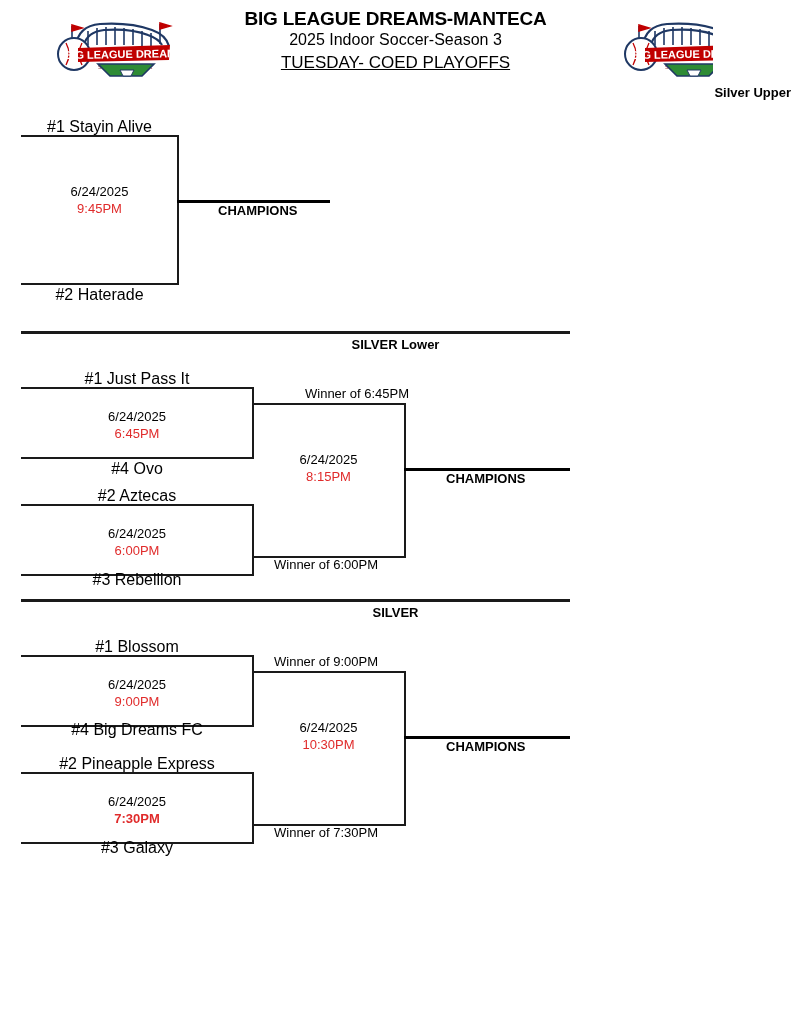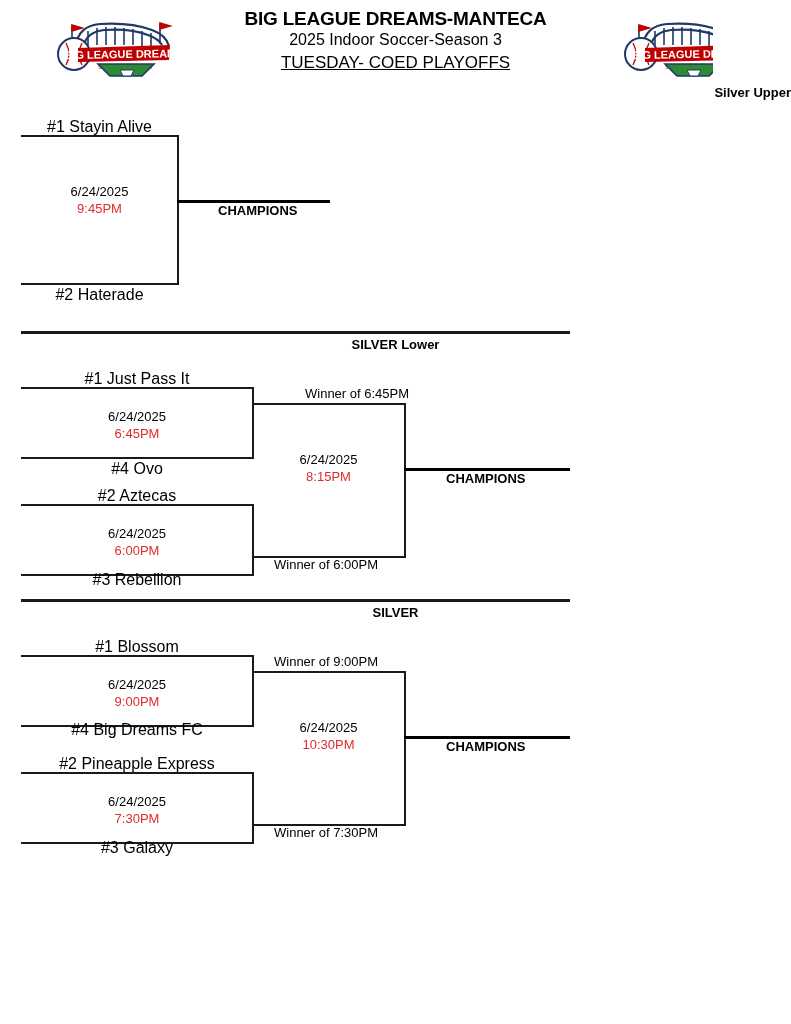--- a/index.html
+++ b/index.html
@@ -265,21 +265,21 @@
   <div class="vline" style="left:252px; top:655px; height:72px;"></div>
   <div class="slot-date" style="left:21px; top:677px; width:232px;">6/24/2025</div>
   <div class="slot-time" style="left:21px; top:694px; width:232px; color:#e02b2b;">9:00PM</div>
   <div class="hline" style="left:21px; top:725px; width:233px;"></div>
   <div class="team-label" style="left:21px; top:721px; width:232px;">#4 Big Dreams FC</div>
 
   <div class="team-label" style="left:21px; top:755px; width:232px;">#2 Pineapple Express</div>
   <div class="hline" style="left:21px; top:772px; width:233px;"></div>
   <div class="vline" style="left:252px; top:772px; height:72px;"></div>
   <div class="slot-date" style="left:21px; top:794px; width:232px;">6/24/2025</div>
-  <div class="slot-time" style="left:21px; top:811px; width:232px; color:#e02b2b;">7:30PM</div>
+  <div class="slot-time" style="left:21px; top:811px; width:232px; color:#e02b2b;font-weight:bold;">7:30PM</div>
   <div class="hline" style="left:21px; top:842px; width:233px;"></div>
   <div class="team-label" style="left:21px; top:839px; width:232px;">#3 Galaxy</div>
 
   <div class="winner-label" style="left:274px; top:654px;">Winner of 9:00PM</div>
   <div class="hline" style="left:252px; top:671px; width:154px;"></div>
   <div class="vline" style="left:404px; top:671px; height:155px;"></div>
   <div class="slot-date" style="left:252px; top:720px; width:153px;">6/24/2025</div>
   <div class="slot-time" style="left:252px; top:737px; width:153px; color:#e02b2b;">10:30PM</div>
   <div class="hline" style="left:252px; top:824px; width:154px;"></div>
   <div class="winner-label" style="left:274px; top:825px;">Winner of 7:30PM</div>

